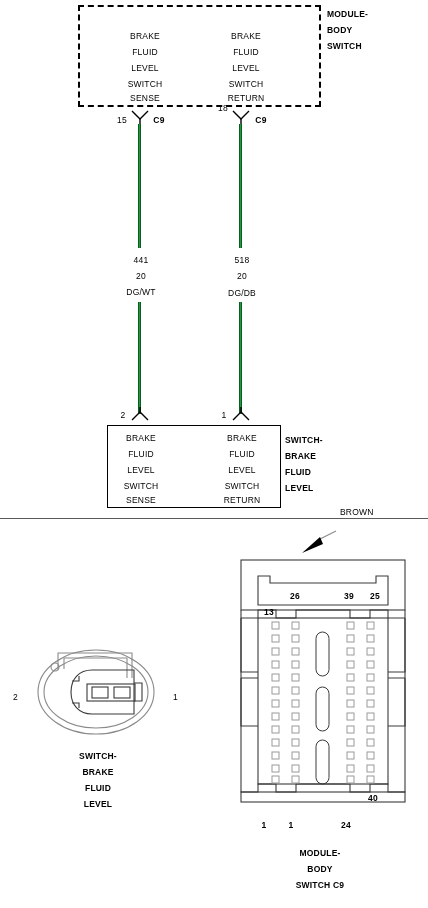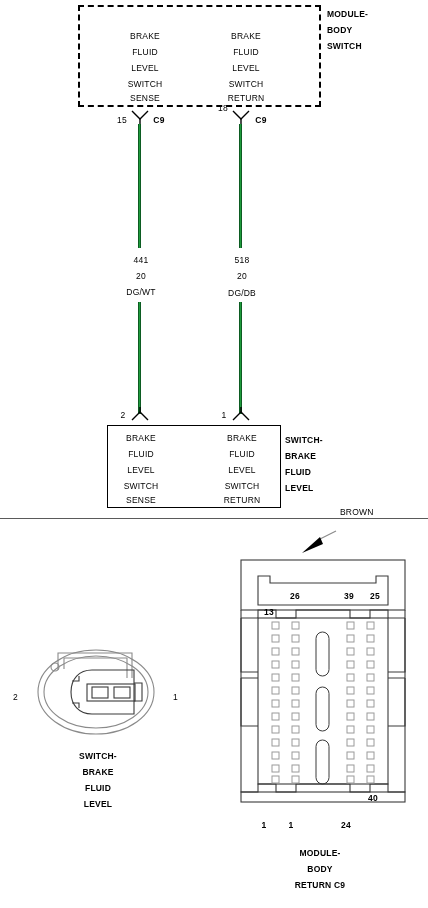--- a/index.html
+++ b/index.html
@@ -298,13 +298,13 @@
 <div class="txt bold ctr" style="left:349px; top:588px;">39</div>
 <div class="txt bold ctr" style="left:375px; top:588px;">25</div>
 
 <div class="txt bold ctr" style="left:264px; top:817px;">1</div>
 <div class="txt bold ctr" style="left:291px; top:817px;">1</div>
 <div class="txt bold ctr" style="left:346px; top:817px;">24</div>
 <div class="txt bold ctr" style="left:373px; top:790px;">40</div>
 
 <div class="txt bold ctr" style="left:320px; top:845px;">MODULE-</div>
 <div class="txt bold ctr" style="left:320px; top:861px;">BODY</div>
-<div class="txt bold ctr" style="left:320px; top:877px;">RETURN C9</div>
+<div class="txt bold ctr" style="left:320px; top:877px;">SWITCH C9</div>
 
 </body></html>

